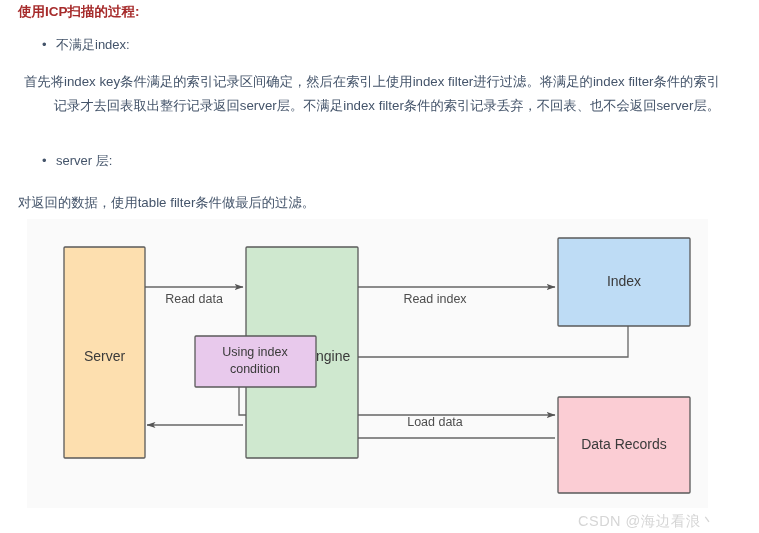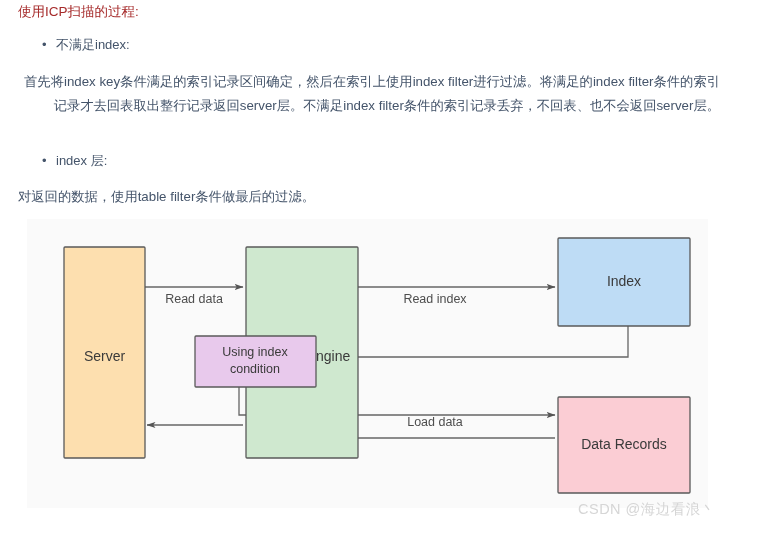--- a/index.html
+++ b/index.html
@@ -17,21 +17,21 @@
   
   .article {
     position: absolute;
     left: 0; top: 0;
     width: 759px;
   }
   .heading {
     position: absolute;
     left: 18px; top: 3px;
     font-size: 13.5px;
-    font-weight: normal;
+    font-weight: bold;
     color: #a62b2b;
     letter-spacing: 0px;
     white-space: nowrap;
   }
   .bullet-row {
     position: absolute;
     display: flex;
     align-items: baseline;
     font-size: 13px;
     color: #44546a;
@@ -49,21 +49,21 @@
   .para {
     position: absolute;
     left: 18px;
     width: 700px;
     font-size: 13.3px;
     line-height: 24px;
     color: #44546a;
     text-align: left;
   }
   .para-1 { top: 70px; width: 702px; text-align: right; }
-  .para-2 { top: 185px; }
+  .para-2 { top: 191px; }
 
   
   .diagram-wrap {
     position: absolute;
     left: 27px;
     top: 219px;
     width: 681px;
     height: 289px;
     background: #fafafa;
   }
@@ -93,21 +93,21 @@
     stroke: #666666;
     stroke-width: 1.3;
     fill: none;
   }
   .box-rect { stroke: #5a5a5a; stroke-width: 1.3; }
 
   
   .watermark {
     position: absolute;
     left: 578px;
-    top: 500px;
+    top: 512px;
     font-size: 14.5px;
     color: #d6d6d6;
     white-space: nowrap;
     font-family: "Liberation Sans", "DejaVu Sans", sans-serif;
     letter-spacing: 0.5px;
   }
 </style>
 </head>
 <body>
 
@@ -117,21 +117,21 @@
 
   <div class="bullet-row bullet-1">
     <span class="dot">•</span>
     <span>不满足index:</span>
   </div>
 
   <div class="para para-1">首先将index key条件满足的索引记录区间确定，然后在索引上使用index filter进行过滤。将满足的index filter条件的索引记录才去回表取出整行记录返回server层。不满足index filter条件的索引记录丢弃，不回表、也不会返回server层。</div>
 
   <div class="bullet-row bullet-2">
     <span class="dot">•</span>
-    <span>index 层:</span>
+    <span>server 层:</span>
   </div>
 
   <div class="para para-2">对返回的数据，使用table filter条件做最后的过滤。</div>
 </div>
 
 <div class="diagram-wrap">
   <svg class="diagram-svg" viewBox="0 0 681 289" xmlns="http://www.w3.org/2000/svg">
 
     <defs>
       <marker id="arrowhead" markerWidth="9" markerHeight="7" refX="8.5" refY="3.5" orient="auto" markerUnits="userSpaceOnUse">

